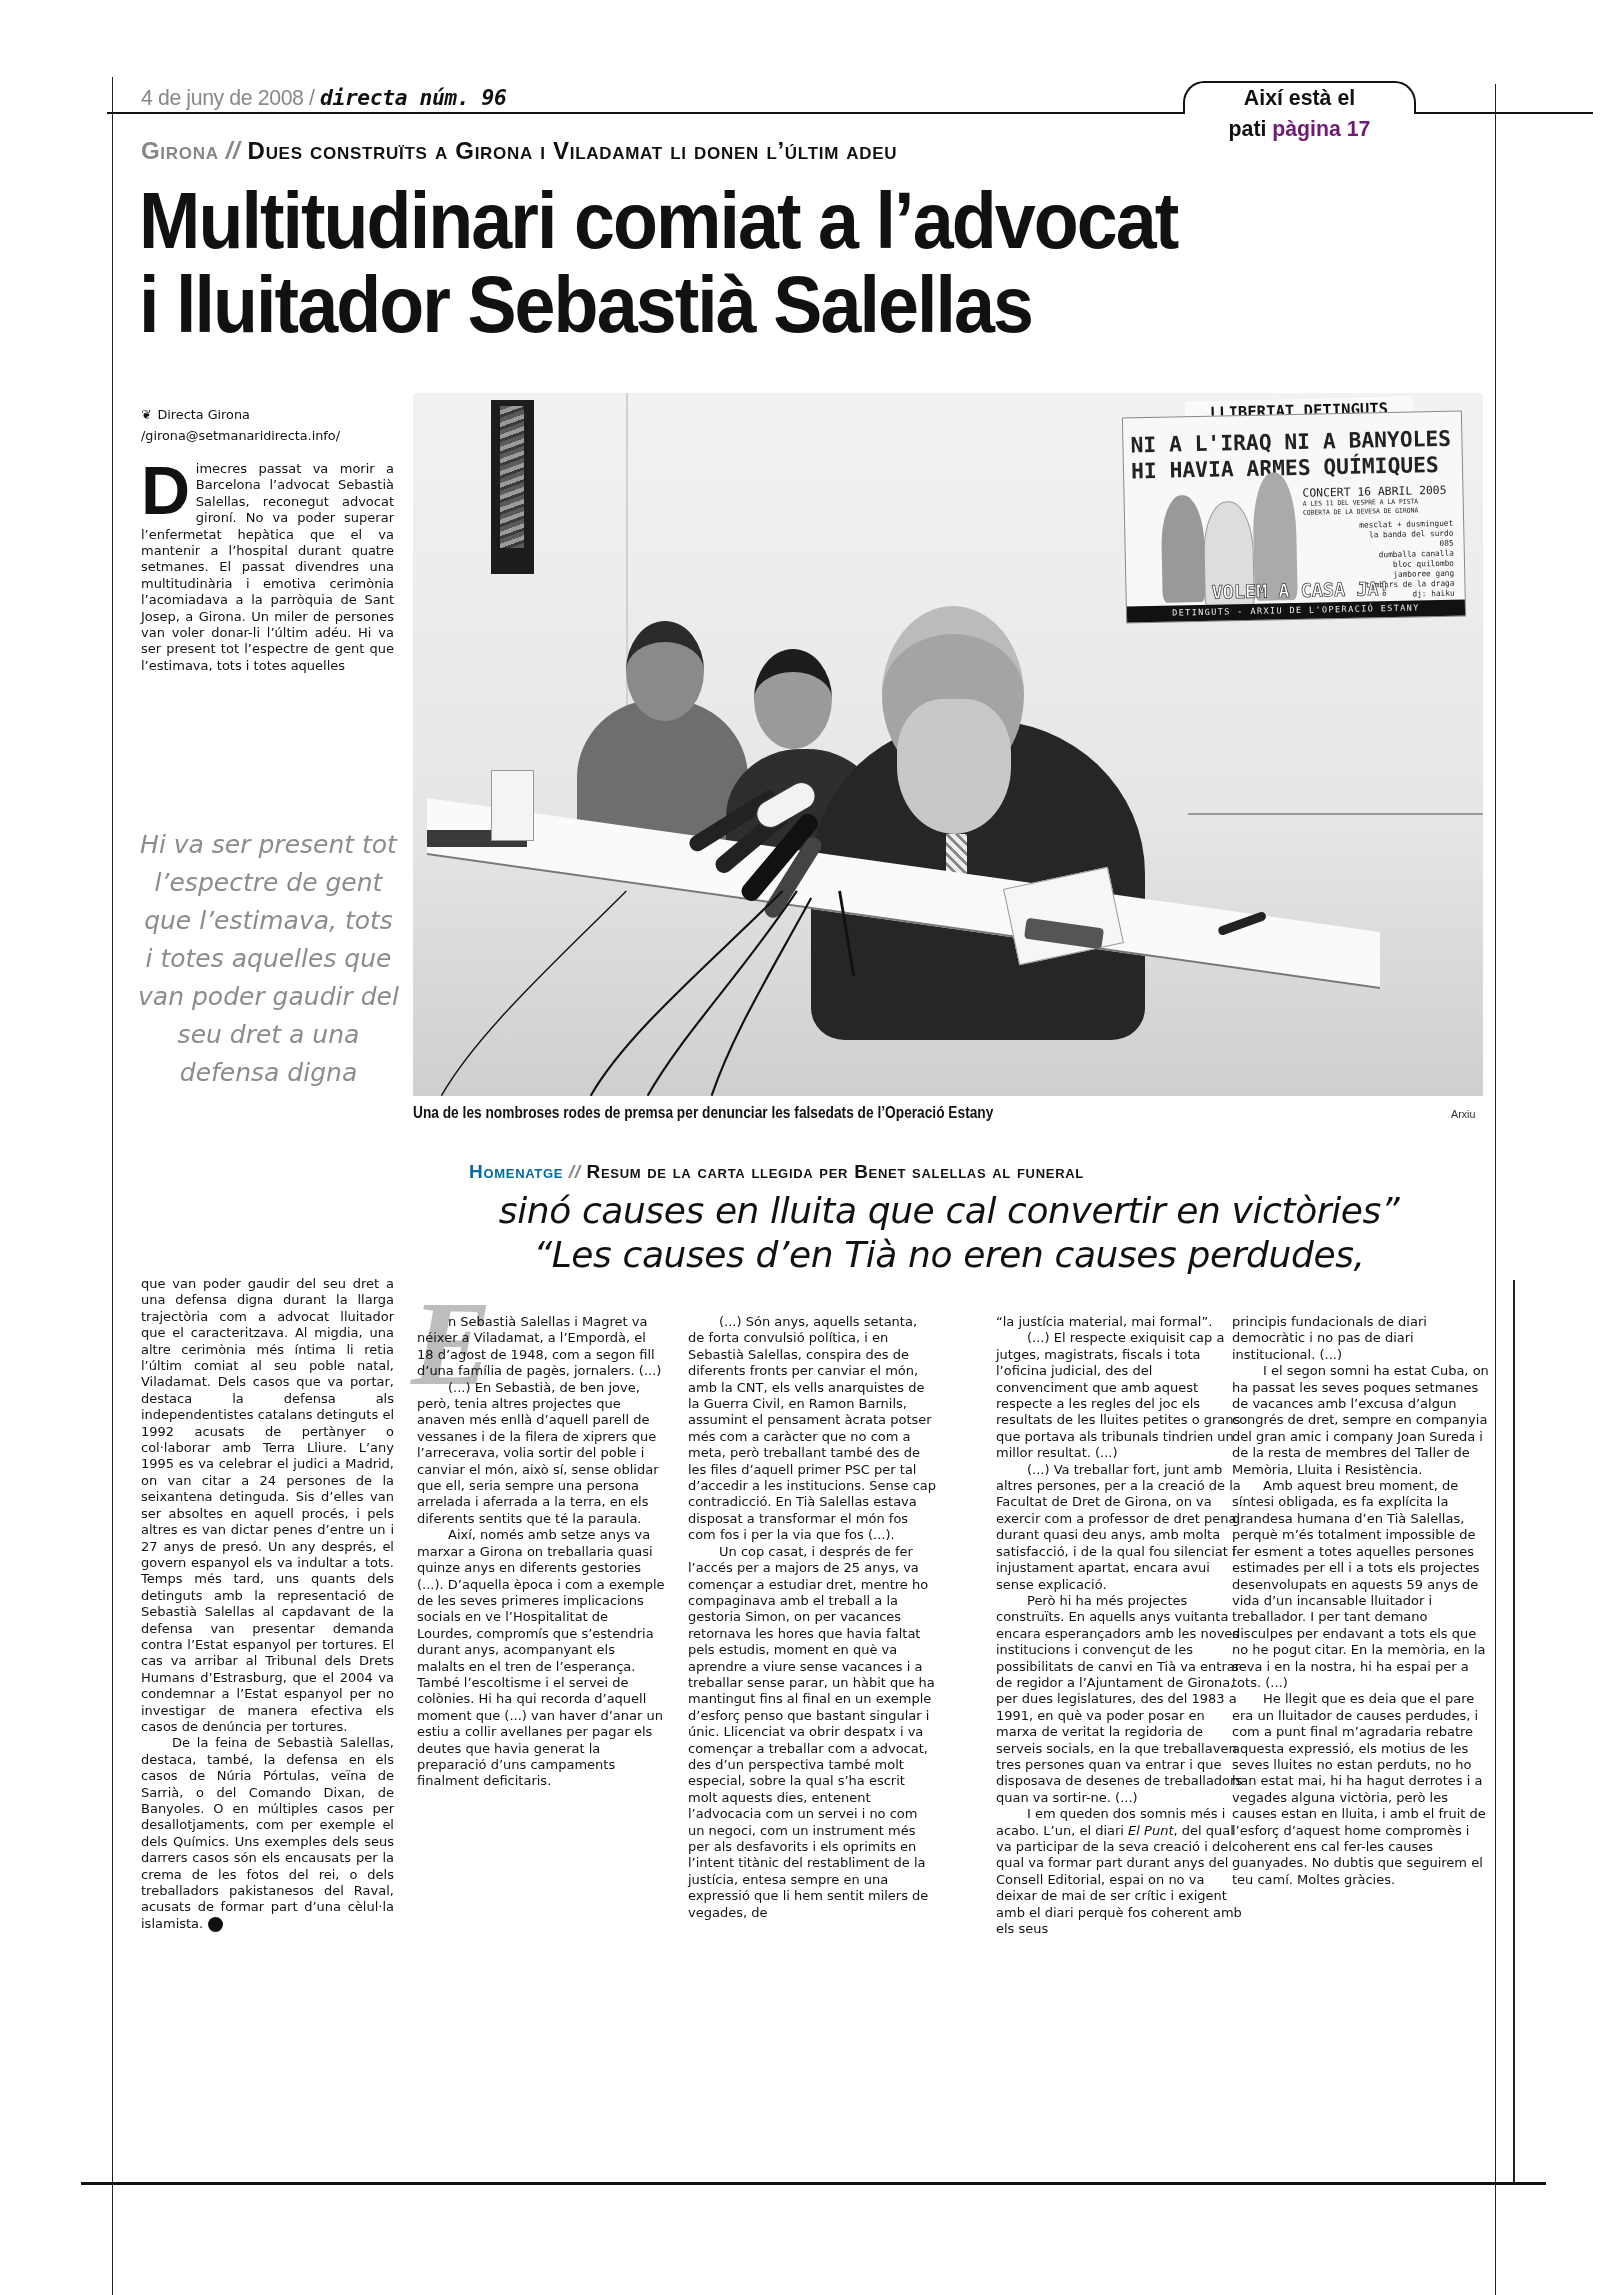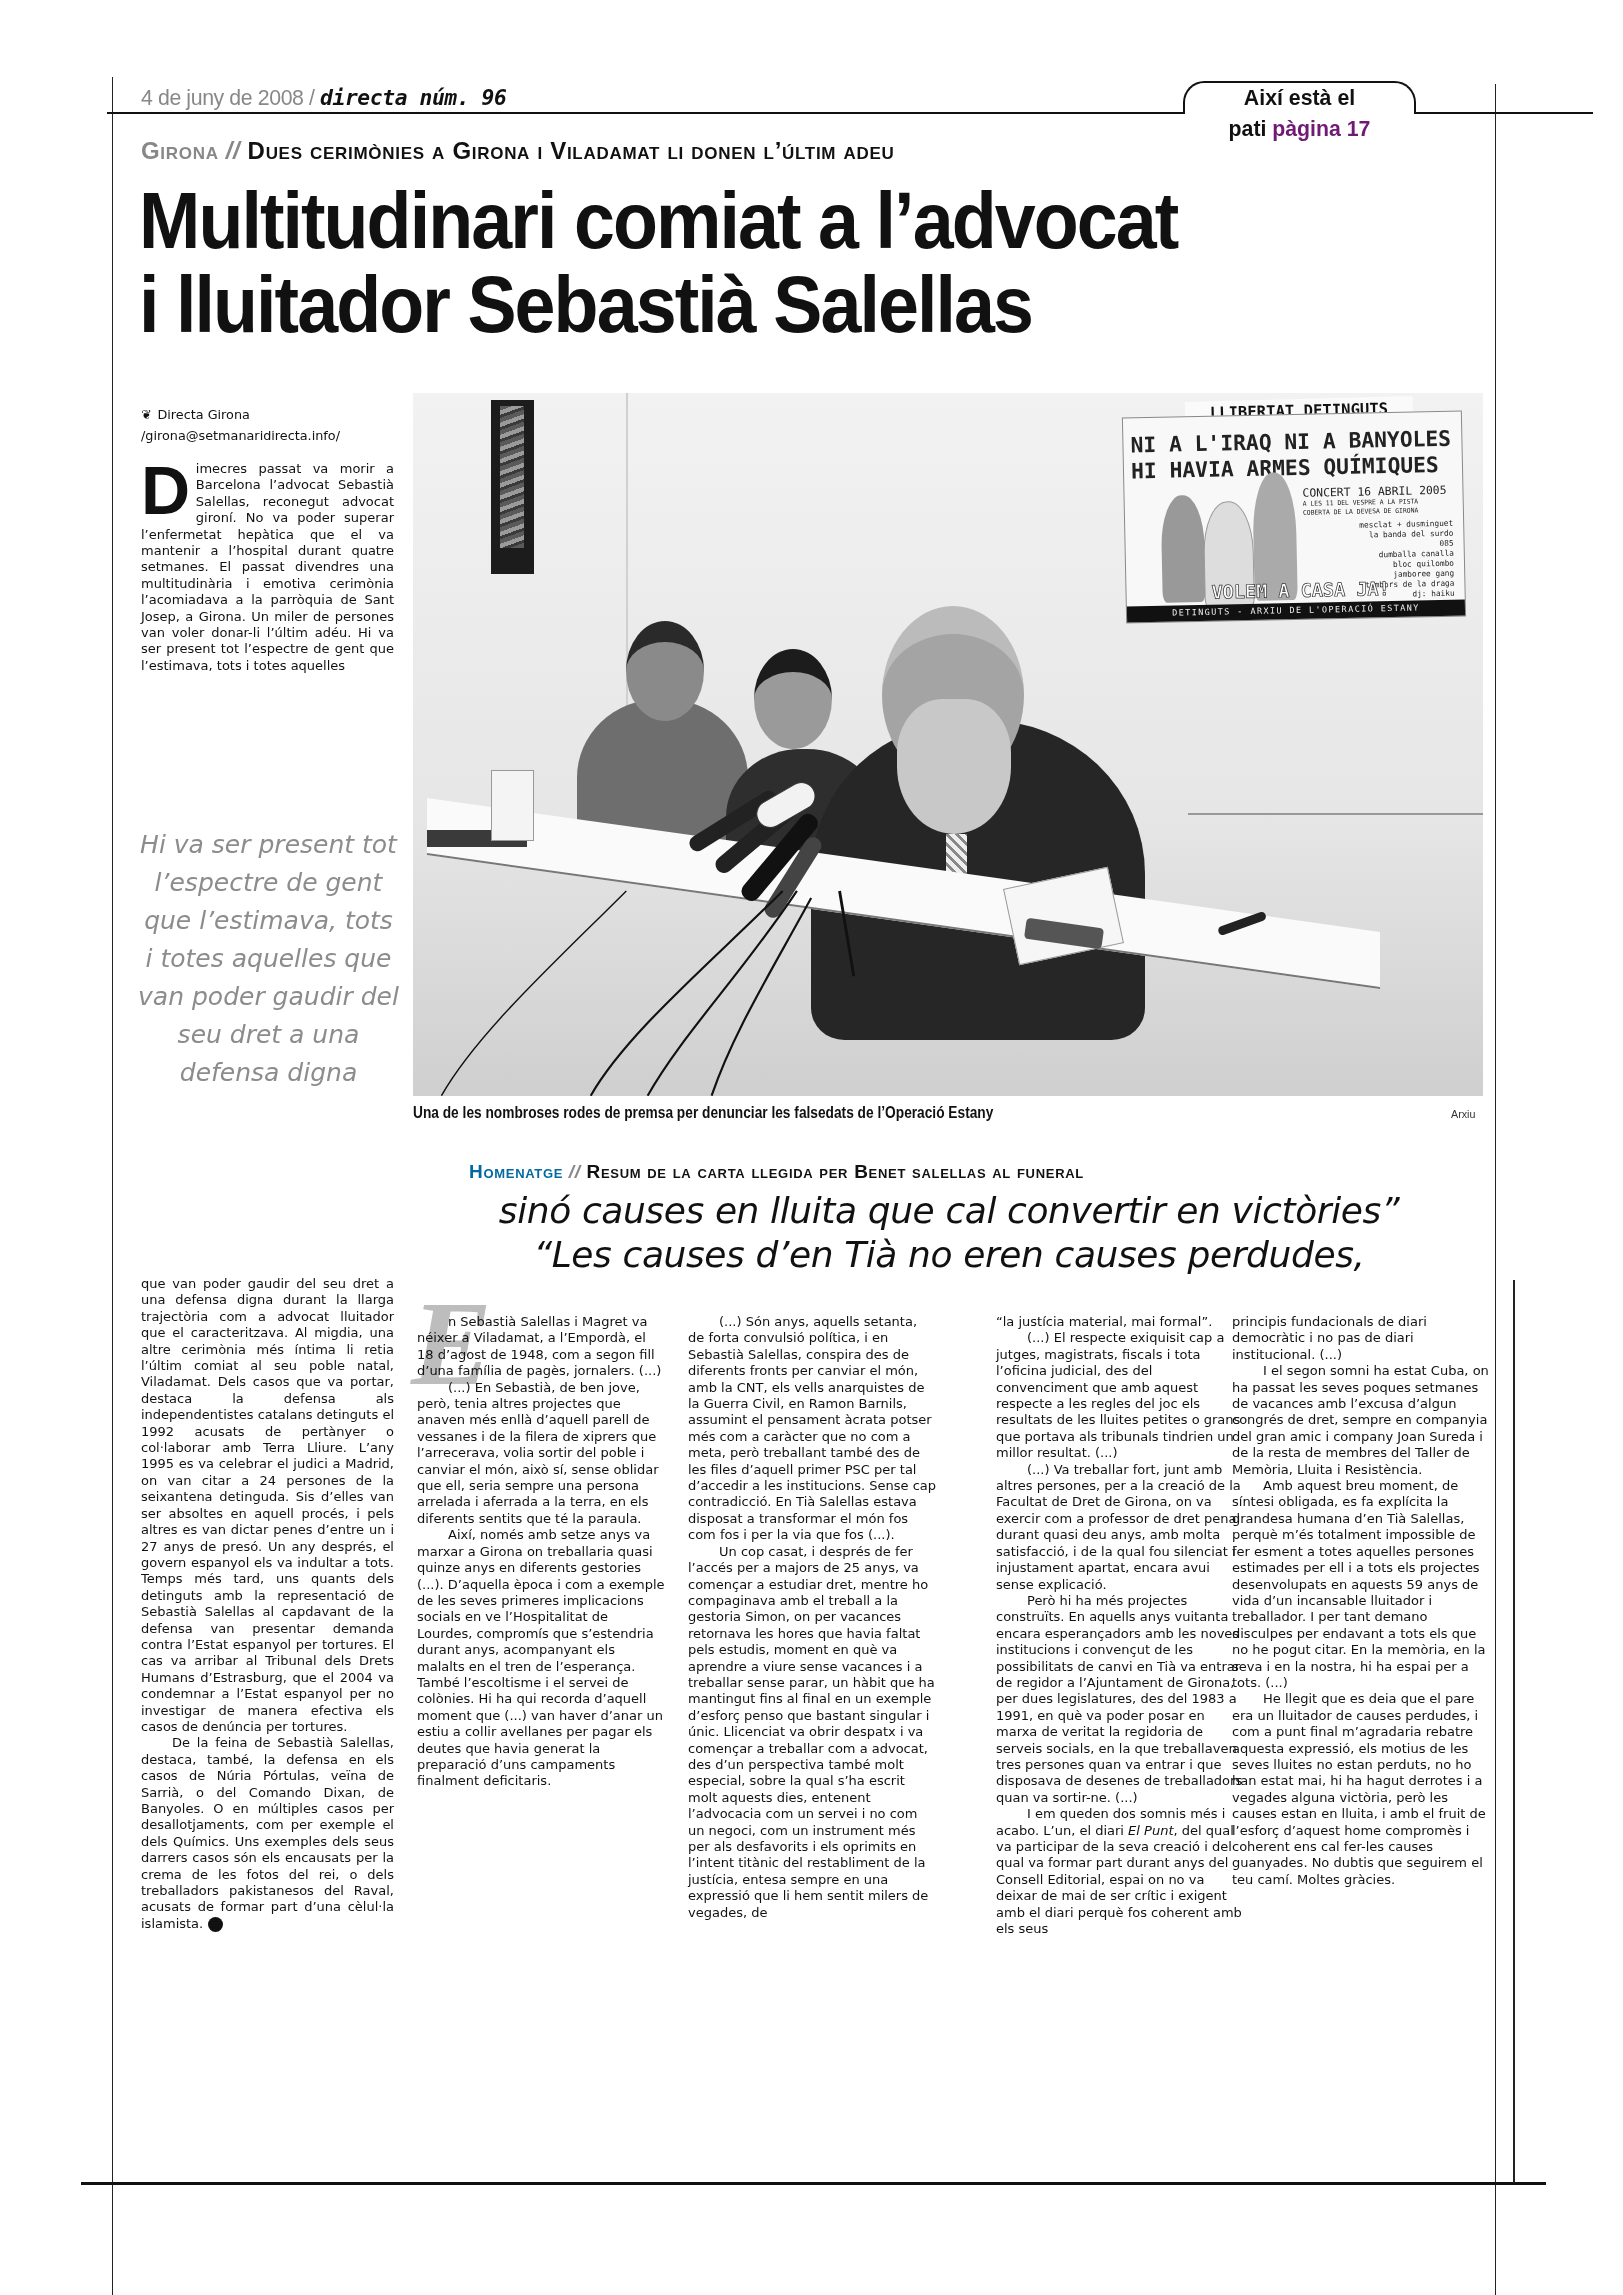--- a/index.html
+++ b/index.html
@@ -74,21 +74,21 @@
 <div class="vline" style="left:1513px; top:1280px; height:903px; width:2.1px;"></div>
 
 <div class="run-left">
   <span>4 de juny de 2008</span><span> / </span><span class="pub">directa núm. 96</span>
 </div>
 <div class="run-tab">
   <span>Així està el pati</span><span class="pg">pàgina 17</span>
 </div>
 
 <div class="kicker">
-  <span class="sec">Girona</span><span class="sep">//</span><span>Dues cerimònies a Girona i Viladamat li donen l’últim adeu</span>
+  <span class="sec">Girona</span><span class="sep">//</span><span>Dues construïts a Girona i Viladamat li donen l’últim adeu</span>
 </div>
 <h1 class="headline">
   <span>Multitudinari comiat a l’advocat</span><br>
   <span>i lluitador Sebastià Salellas</span>
 </h1>
 
 <div class="byline">
   <div><span class="arrow">❦</span><span class="name">Directa Girona</span></div>
   <div>/girona@setmanaridirecta.info/</div>
 </div>

